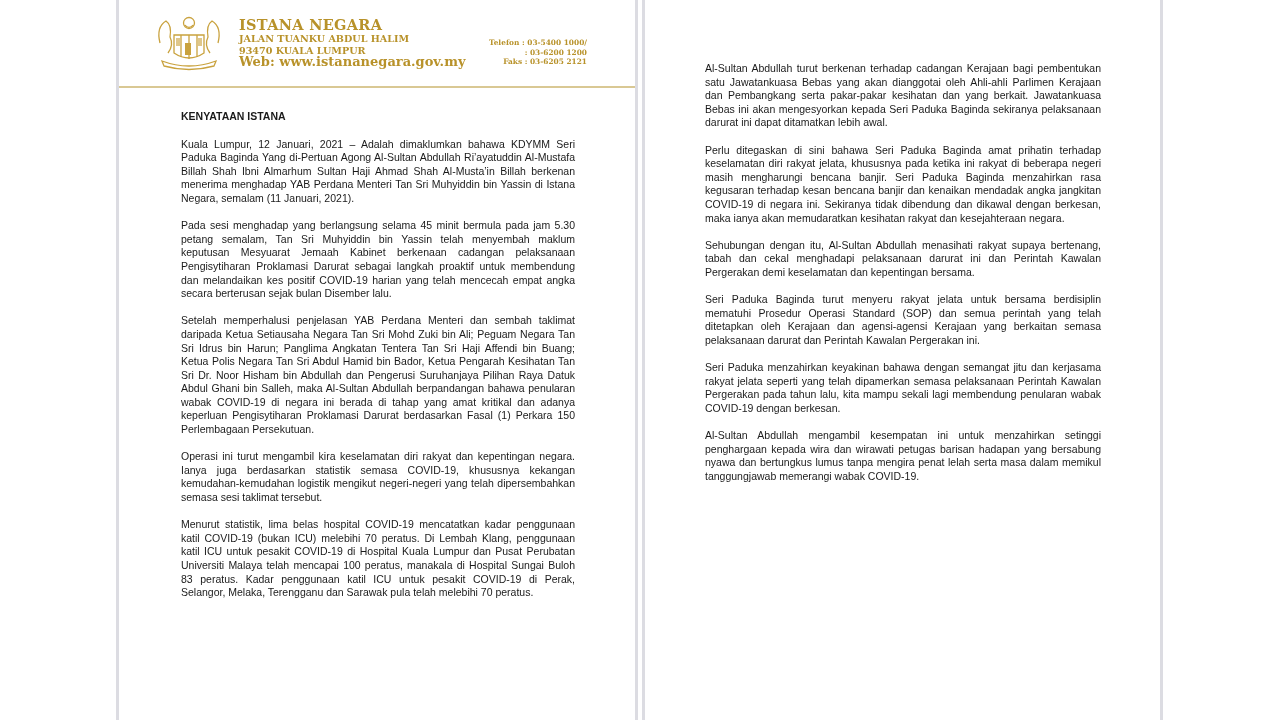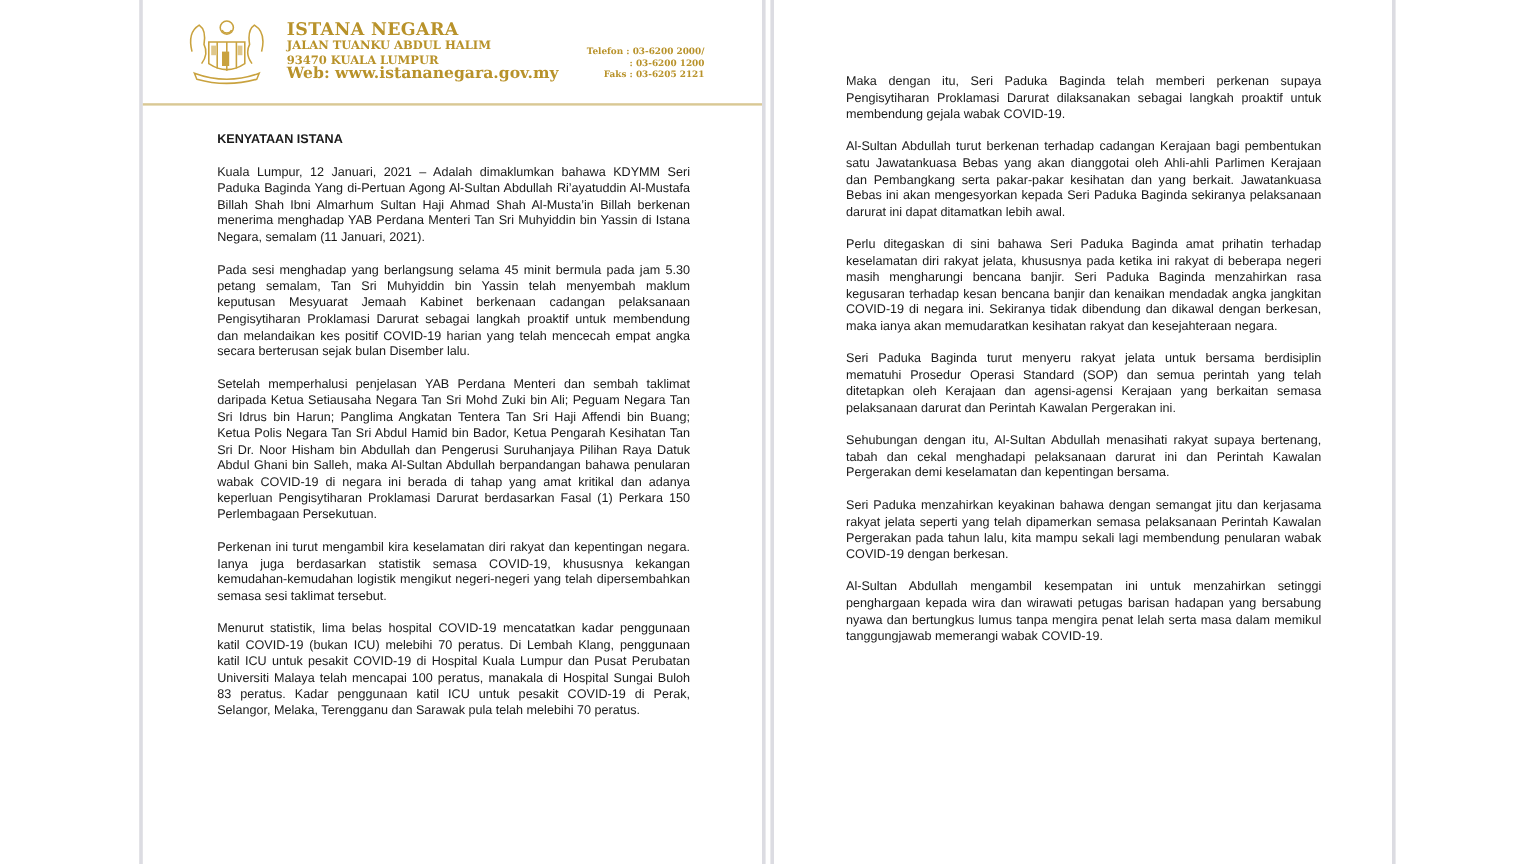--- a/index.html
+++ b/index.html
@@ -55,40 +55,39 @@
       <rect x="24" y="25" width="4" height="8" fill="#c9a23e" opacity="0.6"></rect>
       <rect x="46" y="25" width="4" height="8" fill="#c9a23e" opacity="0.6"></rect>
     </svg>
     <div class="lh-text">
       <div class="lh-title">ISTANA NEGARA</div>
       <div class="lh-line">JALAN TUANKU ABDUL HALIM</div>
       <div class="lh-line">93470 KUALA LUMPUR</div>
       <div class="lh-web">Web: www.istananegara.gov.my</div>
     </div>
     <div class="lh-contact">
-      <div>Telefon : 03-6200 2000/</div>
+      <div>Telefon : 03-5400 1000/</div>
       <div>: 03-6200 1200</div>
       <div>Faks  : 03-6205 2121</div>
     </div>
     <div class="lh-rule"></div>
   </div>
 
   <div class="content">
     <div class="heading">KENYATAAN ISTANA</div>
     <p class="para">Kuala Lumpur, 12 Januari, 2021 – Adalah dimaklumkan bahawa KDYMM Seri Paduka Baginda Yang di-Pertuan Agong Al-Sultan Abdullah Ri’ayatuddin Al-Mustafa Billah Shah Ibni Almarhum Sultan Haji Ahmad Shah Al-Musta’in Billah berkenan menerima menghadap YAB Perdana Menteri Tan Sri Muhyiddin bin Yassin di Istana Negara, semalam (11 Januari, 2021).</p>
     <p class="para">Pada sesi menghadap yang berlangsung selama 45 minit bermula pada jam 5.30 petang semalam, Tan Sri Muhyiddin bin Yassin telah menyembah maklum keputusan Mesyuarat Jemaah Kabinet berkenaan cadangan pelaksanaan Pengisytiharan Proklamasi Darurat sebagai langkah proaktif untuk membendung dan melandaikan kes positif COVID-19 harian yang telah mencecah empat angka secara berterusan sejak bulan Disember lalu.</p>
     <p class="para">Setelah memperhalusi penjelasan YAB Perdana Menteri dan sembah taklimat daripada Ketua Setiausaha Negara Tan Sri Mohd Zuki bin Ali; Peguam Negara Tan Sri Idrus bin Harun; Panglima Angkatan Tentera Tan Sri Haji Affendi bin Buang; Ketua Polis Negara Tan Sri Abdul Hamid bin Bador, Ketua Pengarah Kesihatan Tan Sri Dr. Noor Hisham bin Abdullah dan Pengerusi Suruhanjaya Pilihan Raya Datuk Abdul Ghani bin Salleh, maka Al-Sultan Abdullah berpandangan bahawa penularan wabak COVID-19 di negara ini berada di tahap yang amat kritikal dan adanya keperluan Pengisytiharan Proklamasi Darurat berdasarkan Fasal (1) Perkara 150 Perlembagaan Persekutuan.</p>
-    <p class="para">Perkenan ini turut mengambil kira keselamatan diri rakyat dan kepentingan negara. Ianya juga berdasarkan statistik semasa COVID-19, khususnya kekangan kemudahan-kemudahan logistik mengikut negeri-negeri yang telah dipersembahkan semasa sesi taklimat tersebut.</p>
+    <p class="para">Operasi ini turut mengambil kira keselamatan diri rakyat dan kepentingan negara. Ianya juga berdasarkan statistik semasa COVID-19, khususnya kekangan kemudahan-kemudahan logistik mengikut negeri-negeri yang telah dipersembahkan semasa sesi taklimat tersebut.</p>
     <p class="para">Menurut statistik, lima belas hospital COVID-19 mencatatkan kadar penggunaan katil COVID-19 (bukan ICU) melebihi 70 peratus. Di Lembah Klang, penggunaan katil ICU untuk pesakit COVID-19 di Hospital Kuala Lumpur dan Pusat Perubatan Universiti Malaya telah mencapai 100 peratus, manakala di Hospital Sungai Buloh 83 peratus. Kadar penggunaan katil ICU untuk pesakit COVID-19 di Perak, Selangor, Melaka, Terengganu dan Sarawak pula telah melebihi 70 peratus.</p>
   </div>
 </div>
 
 <div class="page" id="page-right">
   <div class="content">
-    <p class="para">Maka dengan itu, Seri Paduka Baginda telah memberi perkenan supaya Pengisytiharan Proklamasi Darurat dilaksanakan sebagai langkah proaktif untuk membendung gejala wabak COVID-19.</p>
     <p class="para">Al-Sultan Abdullah turut berkenan terhadap cadangan Kerajaan bagi pembentukan satu Jawatankuasa Bebas yang akan dianggotai oleh Ahli-ahli Parlimen Kerajaan dan Pembangkang serta pakar-pakar kesihatan dan yang berkait. Jawatankuasa Bebas ini akan mengesyorkan kepada Seri Paduka Baginda sekiranya pelaksanaan darurat ini dapat ditamatkan lebih awal.</p>
     <p class="para">Perlu ditegaskan di sini bahawa Seri Paduka Baginda amat prihatin terhadap keselamatan diri rakyat jelata, khususnya pada ketika ini rakyat di beberapa negeri masih mengharungi bencana banjir. Seri Paduka Baginda menzahirkan rasa kegusaran terhadap kesan bencana banjir dan kenaikan mendadak angka jangkitan COVID-19 di negara ini. Sekiranya tidak dibendung dan dikawal dengan berkesan, maka ianya akan memudaratkan kesihatan rakyat dan kesejahteraan negara.</p>
+    <p class="para">Sehubungan dengan itu, Al-Sultan Abdullah menasihati rakyat supaya bertenang, tabah dan cekal menghadapi pelaksanaan darurat ini dan Perintah Kawalan Pergerakan demi keselamatan dan kepentingan bersama.</p>
     <p class="para">Seri Paduka Baginda turut menyeru rakyat jelata untuk bersama berdisiplin mematuhi Prosedur Operasi Standard (SOP) dan semua perintah yang telah ditetapkan oleh Kerajaan dan agensi-agensi Kerajaan yang berkaitan semasa pelaksanaan darurat dan Perintah Kawalan Pergerakan ini.</p>
-    <p class="para">Sehubungan dengan itu, Al-Sultan Abdullah menasihati rakyat supaya bertenang, tabah dan cekal menghadapi pelaksanaan darurat ini dan Perintah Kawalan Pergerakan demi keselamatan dan kepentingan bersama.</p>
     <p class="para">Seri Paduka menzahirkan keyakinan bahawa dengan semangat jitu dan kerjasama rakyat jelata seperti yang telah dipamerkan semasa pelaksanaan Perintah Kawalan Pergerakan pada tahun lalu, kita mampu sekali lagi membendung penularan wabak COVID-19 dengan berkesan.</p>
     <p class="para">Al-Sultan Abdullah mengambil kesempatan ini untuk menzahirkan setinggi penghargaan kepada wira dan wirawati petugas barisan hadapan yang bersabung nyawa dan bertungkus lumus tanpa mengira penat lelah serta masa dalam memikul tanggungjawab memerangi wabak COVID-19.</p>
   </div>
 </div>
 
 </body></html>

